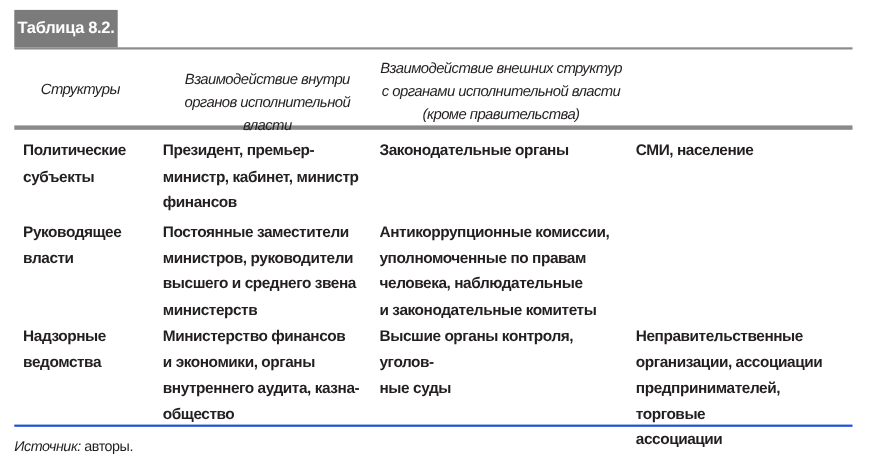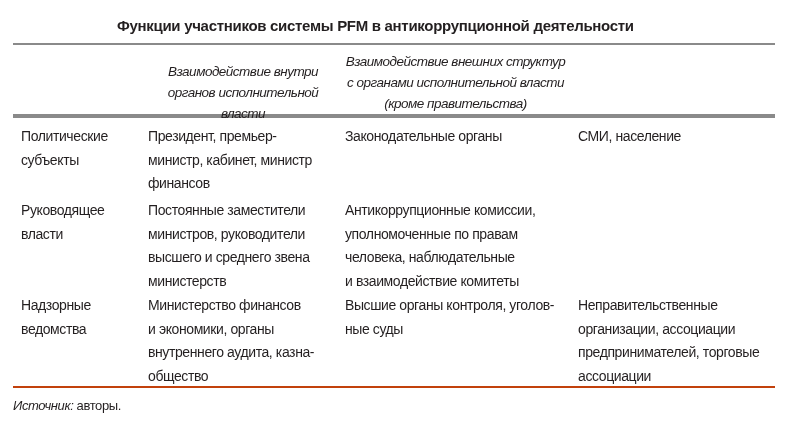--- a/index.html
+++ b/index.html
@@ -11,39 +11,42 @@
            color:#ffffff; font-weight:bold; font-size:15px; line-height:34px;
            text-align:center; font-family:"Liberation Sans", sans-serif; letter-spacing:-0.3px; }
   .title-text { position:absolute; left:104px; top:0; height:34px; line-height:34px;
                 font-weight:bold; font-size:15px; letter-spacing:-0.3px; white-space:nowrap; }
   .header { position:absolute; left:13px; top:46px; width:762px; height:68px;
             border-bottom:4px solid #8a8a8a; }
   .hcell { position:absolute; top:0; height:68px; font-style:italic; font-size:13.5px;
            line-height:21px; text-align:center; letter-spacing:-0.5px;
            display:flex; align-items:center; justify-content:center; }
   .body { position:absolute; left:13px; top:122px; width:762px; height:264px;
-          border-bottom:2px solid #c2410c; }
+          border-bottom:2px solid #1d4ed8;font-weight:bold; }
   .row { position:absolute; left:0; width:762px; }
   .cell { position:absolute; top:0; font-size:14px; line-height:23.5px; letter-spacing:-0.4px;
           white-space:pre-line; }
   .c1 { left:8px; width:120px; }
   .c2 { left:135px; width:190px; }
   .c3 { left:332px; width:225px; }
   .c4 { left:565px; width:195px; }
   .source { position:absolute; left:13px; top:398px; font-size:13px; letter-spacing:-0.4px; }
   .source i { font-style:italic;text-align:right; }
 </style>
 </head>
 <body>
 
 <div class="title-bar">
-  <div class="title-text">Функции участников системы PFM в антикоррупционной деятельности</div>
+  <div class="badge">Таблица 8.2.</div>
 </div>
 
 <div class="header">
+  <div class="hcell" style="left:0;width:120px;">
+      <span style="white-space:pre-line">Структуры</span>
+    </div>
   <div class="hcell" style="left:130px;width:200px;margin-top:12px;">
       <span style="white-space:pre-line">Взаимодействие внутри
 органов исполнительной
 власти</span>
     </div>
   <div class="hcell" style="left:325px;width:235px;align-items:flex-end;">
       <span style="white-space:pre-line">Взаимодействие внешних структур
 с органами исполнительной власти
 (кроме правительства)</span>
     </div>
@@ -62,21 +65,21 @@
   <div class="row" style="top:77px;">
     <div class="cell c1">Руководящее
 власти</div>
     <div class="cell c2">Постоянные заместители
 министров, руководители
 высшего и среднего звена
 министерств</div>
     <div class="cell c3">Антикоррупционные комиссии,
 уполномоченные по правам
 человека, наблюдательные
-и взаимодействие комитеты</div>
+и законодательные комитеты</div>
     <div class="cell c4"></div>
   </div>
   <div class="row" style="top:172px;">
     <div class="cell c1">Надзорные
 ведомства</div>
     <div class="cell c2">Министерство финансов
 и экономики, органы
 внутреннего аудита, казна-
 общество</div>
     <div class="cell c3">Высшие органы контроля, уголов-

